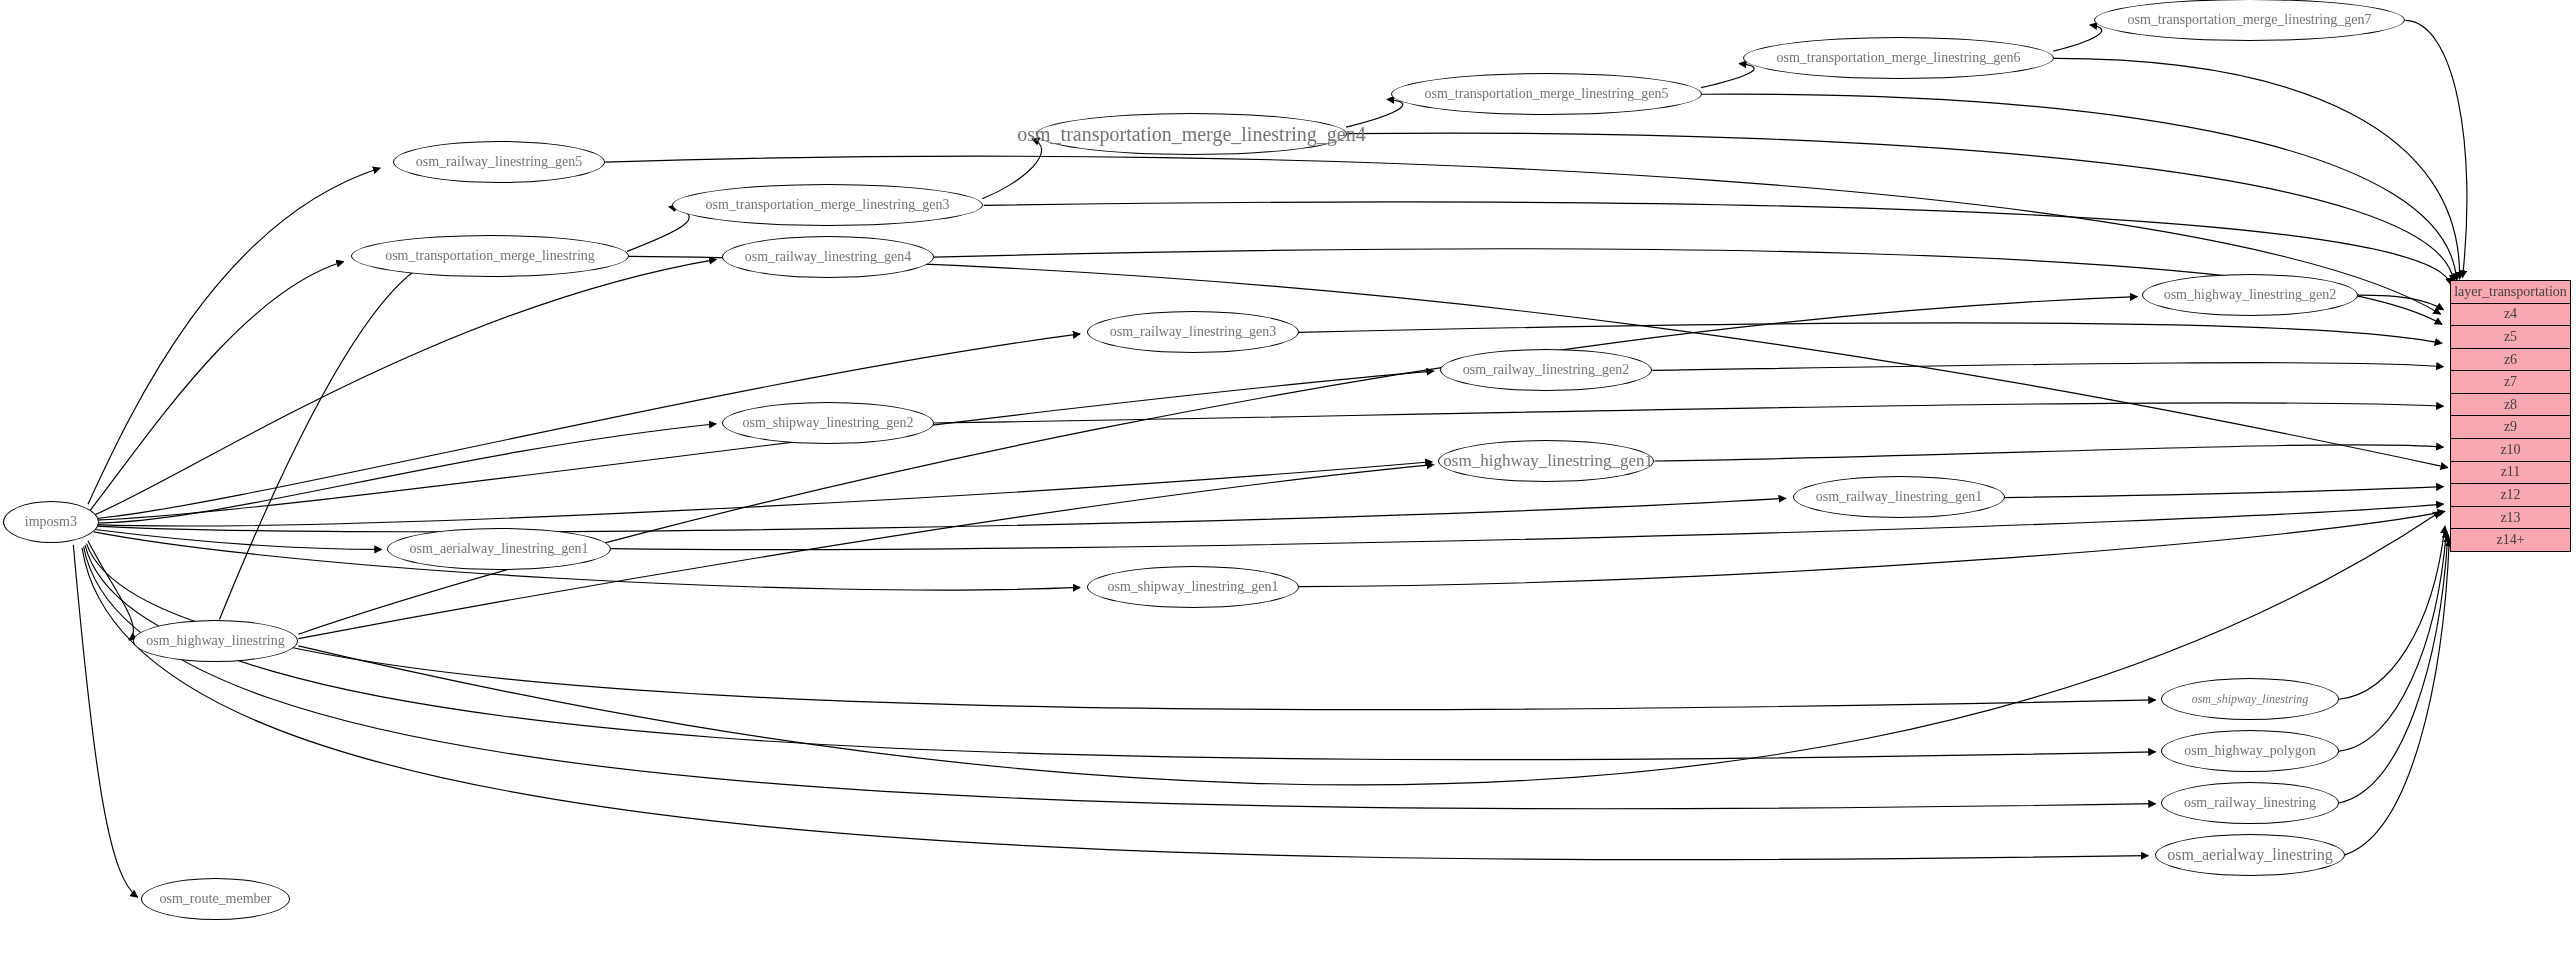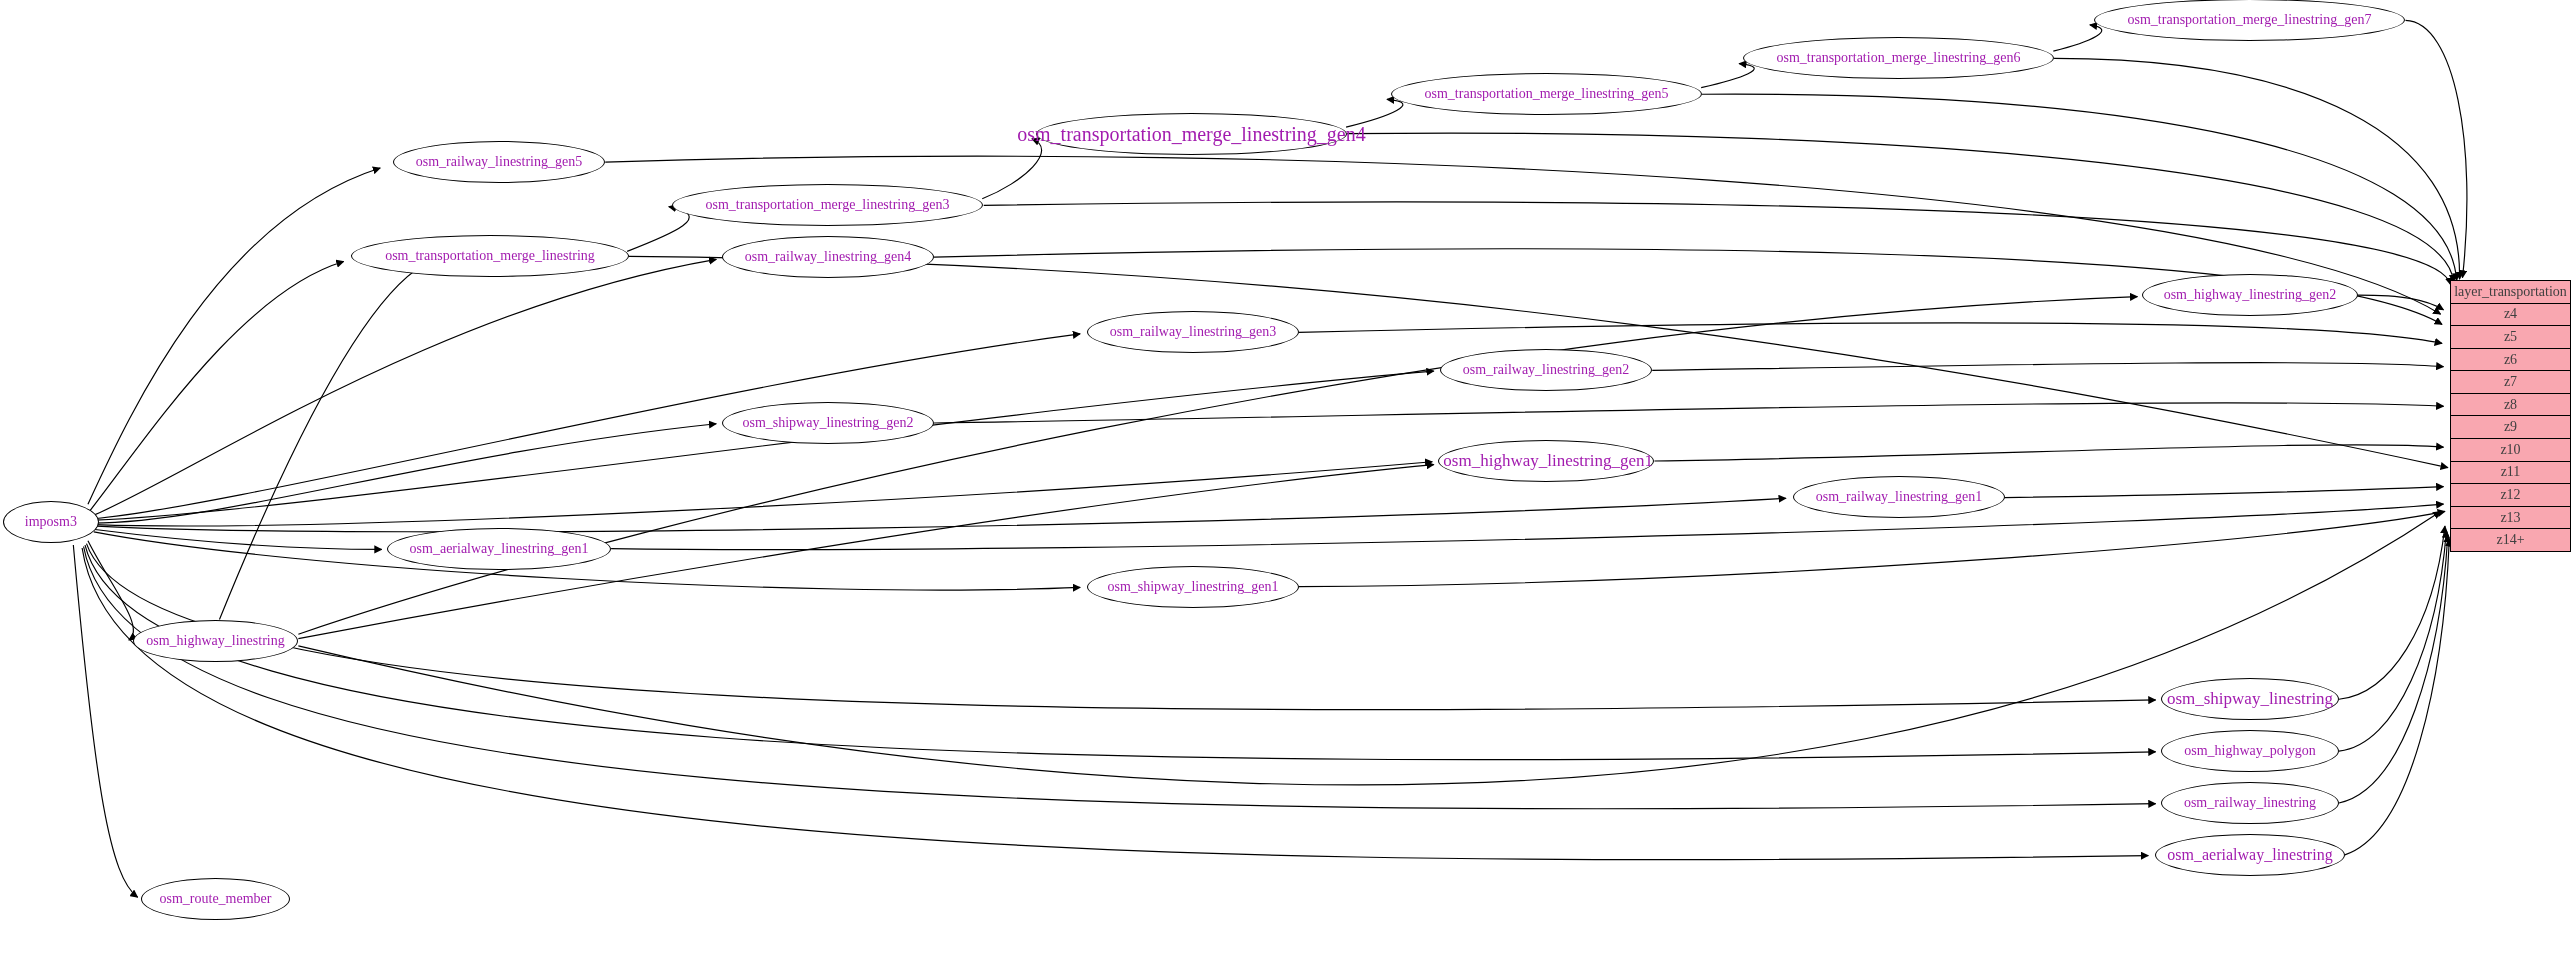--- a/index.html
+++ b/index.html
@@ -26,21 +26,21 @@
   }
   .node-ellipse {
     position: absolute;
     display: flex;
     align-items: center;
     justify-content: center;
     border: 1.2px solid #000000;
     border-radius: 50%;
     background: #ffffff;
     box-sizing: border-box;
-    color: #a21caf;
+    color: #737373;
     white-space: nowrap;
     font-family: "Liberation Serif", serif;
   }
   .layer-box {
     position: absolute;
     border: 1.2px solid #000000;
     background: #f9a7b0;
     box-sizing: border-box;
     display: flex;
     flex-direction: column;
@@ -176,21 +176,21 @@
       </div>
       <div class="node-ellipse" style="left: 387px; top: 528px; width: 224px; height: 42px; font-size: 14px;">
         <span>osm_aerialway_linestring_gen1</span>
       </div>
       <div class="node-ellipse" style="left: 1087px; top: 566px; width: 212px; height: 42px; font-size: 14px;">
         <span>osm_shipway_linestring_gen1</span>
       </div>
       <div class="node-ellipse" style="left: 133px; top: 620px; width: 165px; height: 42px; font-size: 14px;">
         <span>osm_highway_linestring</span>
       </div>
-      <div class="node-ellipse" style="left: 2161px; top: 678px; width: 178px; height: 42px; font-size: 17px;">
+      <div class="node-ellipse" style="left: 2161px; top: 678px; width: 178px; height: 42px; font-size: 12px; font-style: italic;">
         <span>osm_shipway_linestring</span>
       </div>
       <div class="node-ellipse" style="left: 2161px; top: 730px; width: 178px; height: 42px; font-size: 14px;">
         <span>osm_highway_polygon</span>
       </div>
       <div class="node-ellipse" style="left: 2161px; top: 782px; width: 178px; height: 42px; font-size: 14px;">
         <span>osm_railway_linestring</span>
       </div>
       <div class="node-ellipse" style="left: 2155px; top: 834px; width: 190px; height: 42px; font-size: 16px;">
         <span>osm_aerialway_linestring</span>

